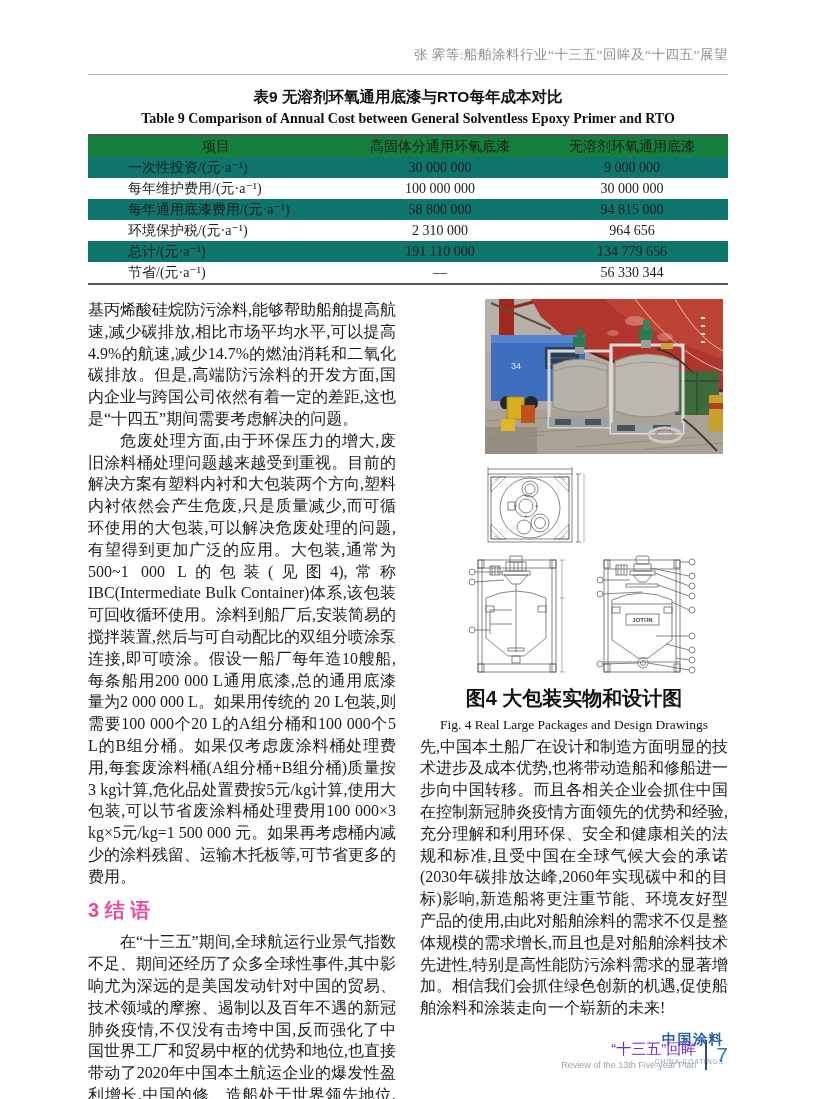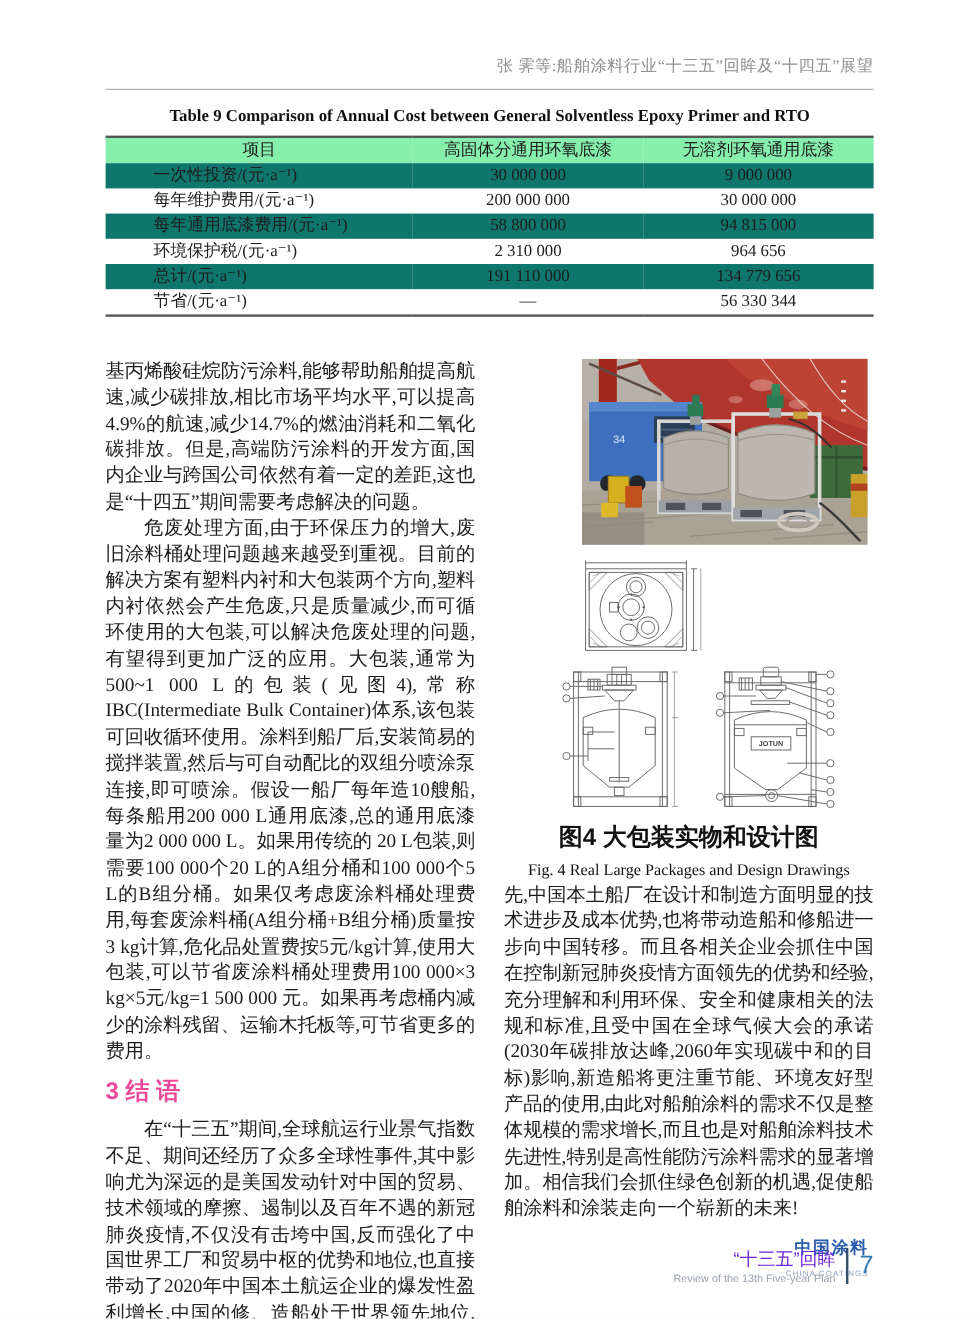--- a/index.html
+++ b/index.html
@@ -28,21 +28,21 @@
   .tbl-title-en {
     text-align:center; font-weight:bold; font-size:14px; margin-top:3px; color:#111;
   }
   table.cost {
     width:100%; border-collapse:collapse; margin-top:7px;
     font-size:14px; line-height:16px;
     border-top:2px solid #555; border-bottom:2px solid #555;
   }
   table.cost td, table.cost th { padding:2.5px 4px; font-weight:normal; height:20px; }
   table.cost tr.stripe { background:#0f766e; }
-  table.cost tr.head-row { background:#86efac; }
+  table.cost tr.head-row { background:#15803d; }
   table.cost td.lbl { text-align:left; padding-left:40px; width:40%; }
   table.cost td.val { text-align:center; width:30%; }
   table.cost th { text-align:center; }
   
   .columns {
     position:absolute; top:299px; left:88px; width:640px;
     display:flex; gap:24px;
   }
   .col { width:308px; font-size:16px; line-height:21.8px; text-align:justify; }
   .col p { margin:0; }
@@ -90,36 +90,37 @@
 </style>
 </head>
 <body>
 
 <div class="page">
 
   <div class="running-head">张  霁等:船舶涂料行业“十三五”回眸及“十四五”展望</div>
   <div class="head-rule"></div>
 
   <div class="table-block">
+    <div class="tbl-title-zh">表9  无溶剂环氧通用底漆与RTO每年成本对比</div>
     <div class="tbl-title-en">Table 9  Comparison of Annual Cost between General Solventless Epoxy Primer and RTO</div>
     <table class="cost">
       <tbody>
           <tr class="head-row">
         <th>项目</th>
         <th>高固体分通用环氧底漆</th>
         <th>无溶剂环氧通用底漆</th>
       </tr>
       <tr class="stripe">
         <td class="lbl">一次性投资/(元·a⁻¹)</td>
         <td class="val">30 000 000</td>
         <td class="val">9 000 000</td>
       </tr>
       <tr>
         <td class="lbl">每年维护费用/(元·a⁻¹)</td>
-        <td class="val">200 000 000</td>
+        <td class="val">100 000 000</td>
         <td class="val">30 000 000</td>
       </tr>
       <tr class="stripe">
         <td class="lbl">每年通用底漆费用/(元·a⁻¹)</td>
         <td class="val">58 800 000</td>
         <td class="val">94 815 000</td>
       </tr>
       <tr>
         <td class="lbl">环境保护税/(元·a⁻¹)</td>
         <td class="val">2 310 000</td>

